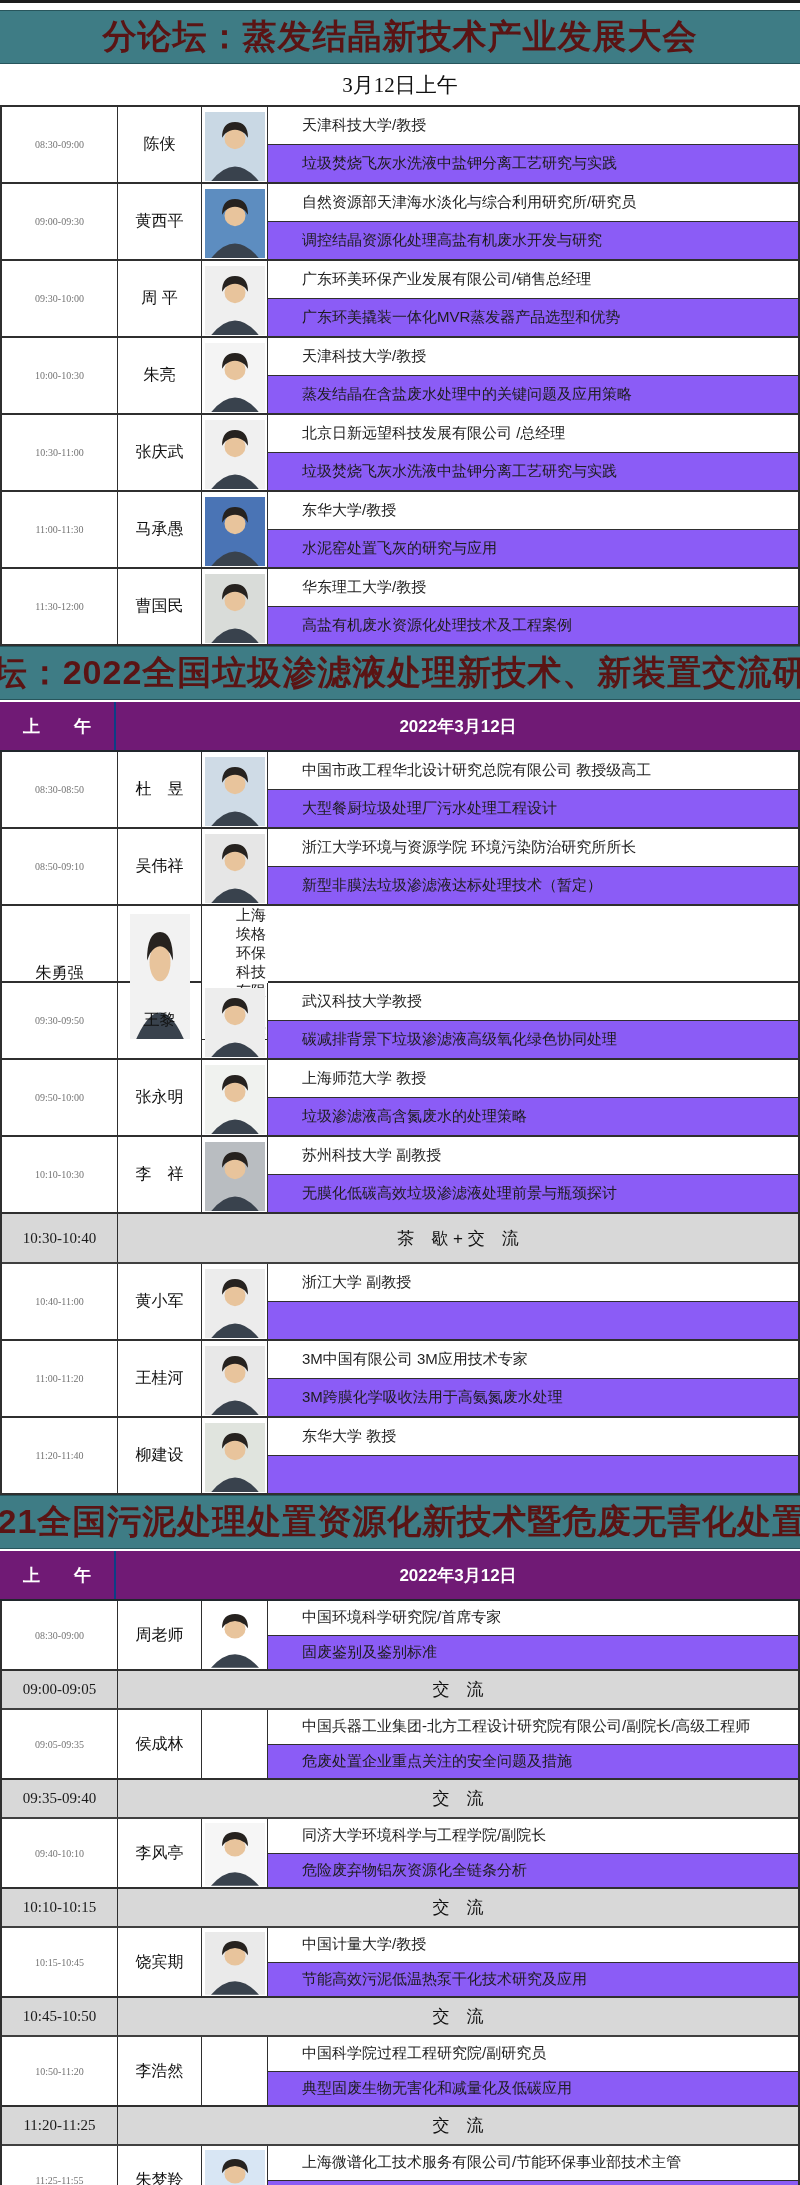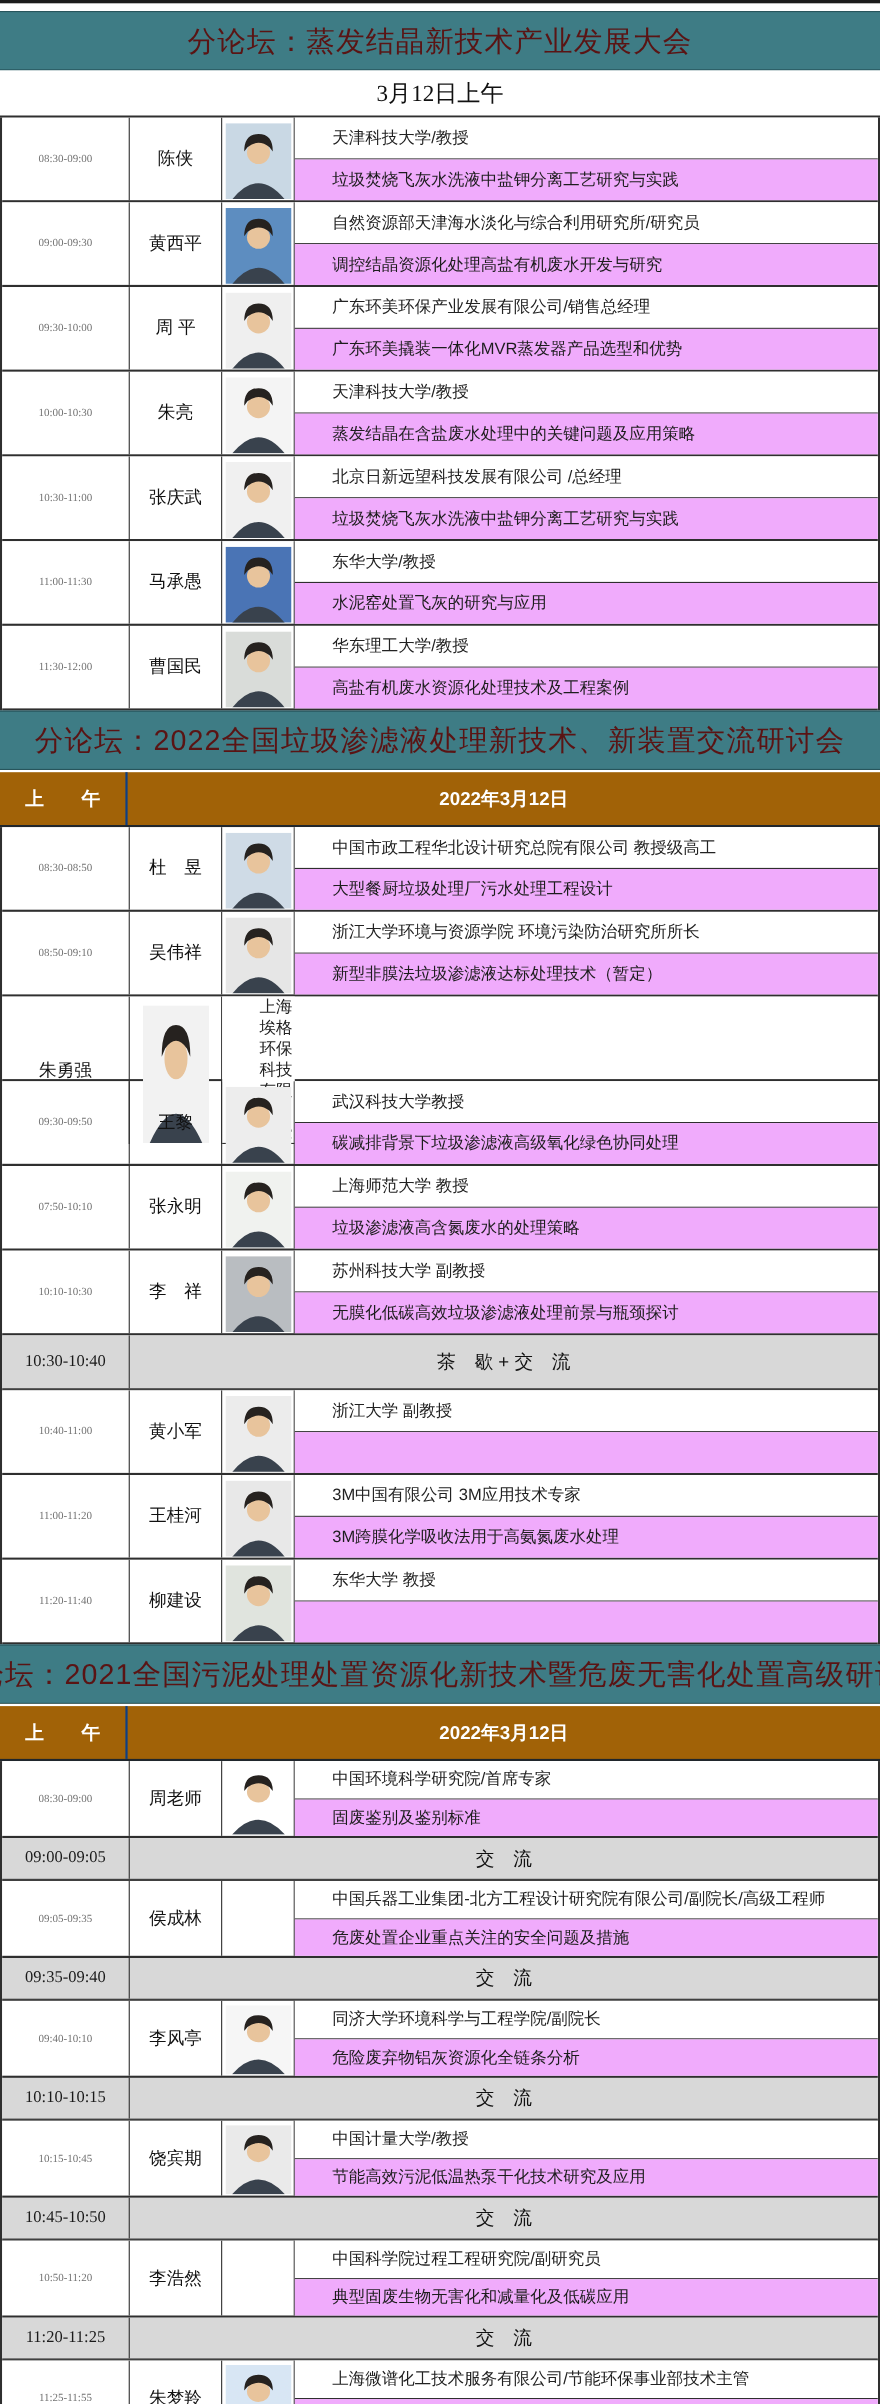--- a/index.html
+++ b/index.html
@@ -16,40 +16,40 @@
     box-sizing:border-box;
     background:#ffffff;
   }
   
   .banner{
     height:52px;
     background:#3e7c85;
     border-top:1px solid #27555c;
     border-bottom:1px solid #27555c;
     display:flex;align-items:center;justify-content:center;
-    font-size:26px;font-weight:normal;
+    font-size:34px;font-weight:bold;
     color:#5a1414;
     white-space:nowrap;overflow:hidden;
     letter-spacing:1px;
   }
   
   .date-row{
     height:41px;
     display:flex;align-items:center;justify-content:center;
     font-size:21px;
     font-family:"Liberation Serif","DejaVu Serif",serif;
     color:#111;
     border-bottom:2px solid #2f2f2f;
     background:#fff;
   }
   
   .session-header{
     height:48px;
     display:grid;grid-template-columns:116px 1fr;
-    background:#a16207;
+    background:#701a75;
     border-top:2px solid #ffffff;
     border-bottom:2px solid #20262c;
     color:#ffffff;font-weight:bold;font-size:17px;
   }
   .session-header .hcell{
     display:flex;align-items:center;justify-content:center;
   }
   .session-header .hcell.left{border-right:2px solid #0c3f86;}
   
   .rows{border-left:2px solid #2f2f2f;border-right:2px solid #2f2f2f;}
@@ -80,21 +80,21 @@
     display:flex;flex-direction:column;border-right:none;
   }
   .aff{
     flex:1;display:flex;align-items:center;
     padding-left:34px;background:#ffffff;
     border-bottom:1px solid #2f2f2f;
     font-size:15px;color:#222;
   }
   .topic{
     flex:1;display:flex;align-items:center;
-    padding-left:34px;background:#f0abfc;
+    padding-left:34px;background:#8b5cf6;
     font-size:15px;color:#1d1d1d;
   }
   
   .break-row{
     display:grid;grid-template-columns:116px 1fr;
     border-bottom:2px solid #404040;
     background:#d8d8d8;
   }
   .sec-1 .break-row{height:48px;}
   .sec-2 .break-row{height:37px;}
@@ -294,21 +294,21 @@
               <path d="M17 26 q0 -16 13 -16 q13 0 13 16 l-3 -4 q-10 -8 -20 0 z" fill="#26221f"></path>
               <path d="M6 70 q24 -30 48 0 z" fill="#39424d"></path>
             </svg>
           </div>
           <div class="cell content">
             <div class="aff">武汉科技大学教授</div>
             <div class="topic">碳减排背景下垃圾渗滤液高级氧化绿色协同处理</div>
           </div>
         </div>
         <div class="speaker-row">
-          <div class="cell time">07:50-10:10</div>
+          <div class="cell time">09:50-10:00</div>
           <div class="cell name">张永明</div>
           <div class="cell photo">
             <svg viewBox="0 0 60 70" preserveAspectRatio="none" class="avatar">
               <rect width="60" height="70" fill="#f0f2ef"></rect>
               <circle cx="30" cy="27" r="10.5" fill="#e8c49c"></circle>
               <path d="M17 26 q0 -16 13 -16 q13 0 13 16 l-3 -4 q-10 -8 -20 0 z" fill="#26221f"></path>
               <path d="M6 70 q24 -30 48 0 z" fill="#39424d"></path>
             </svg>
           </div>
           <div class="cell content">

